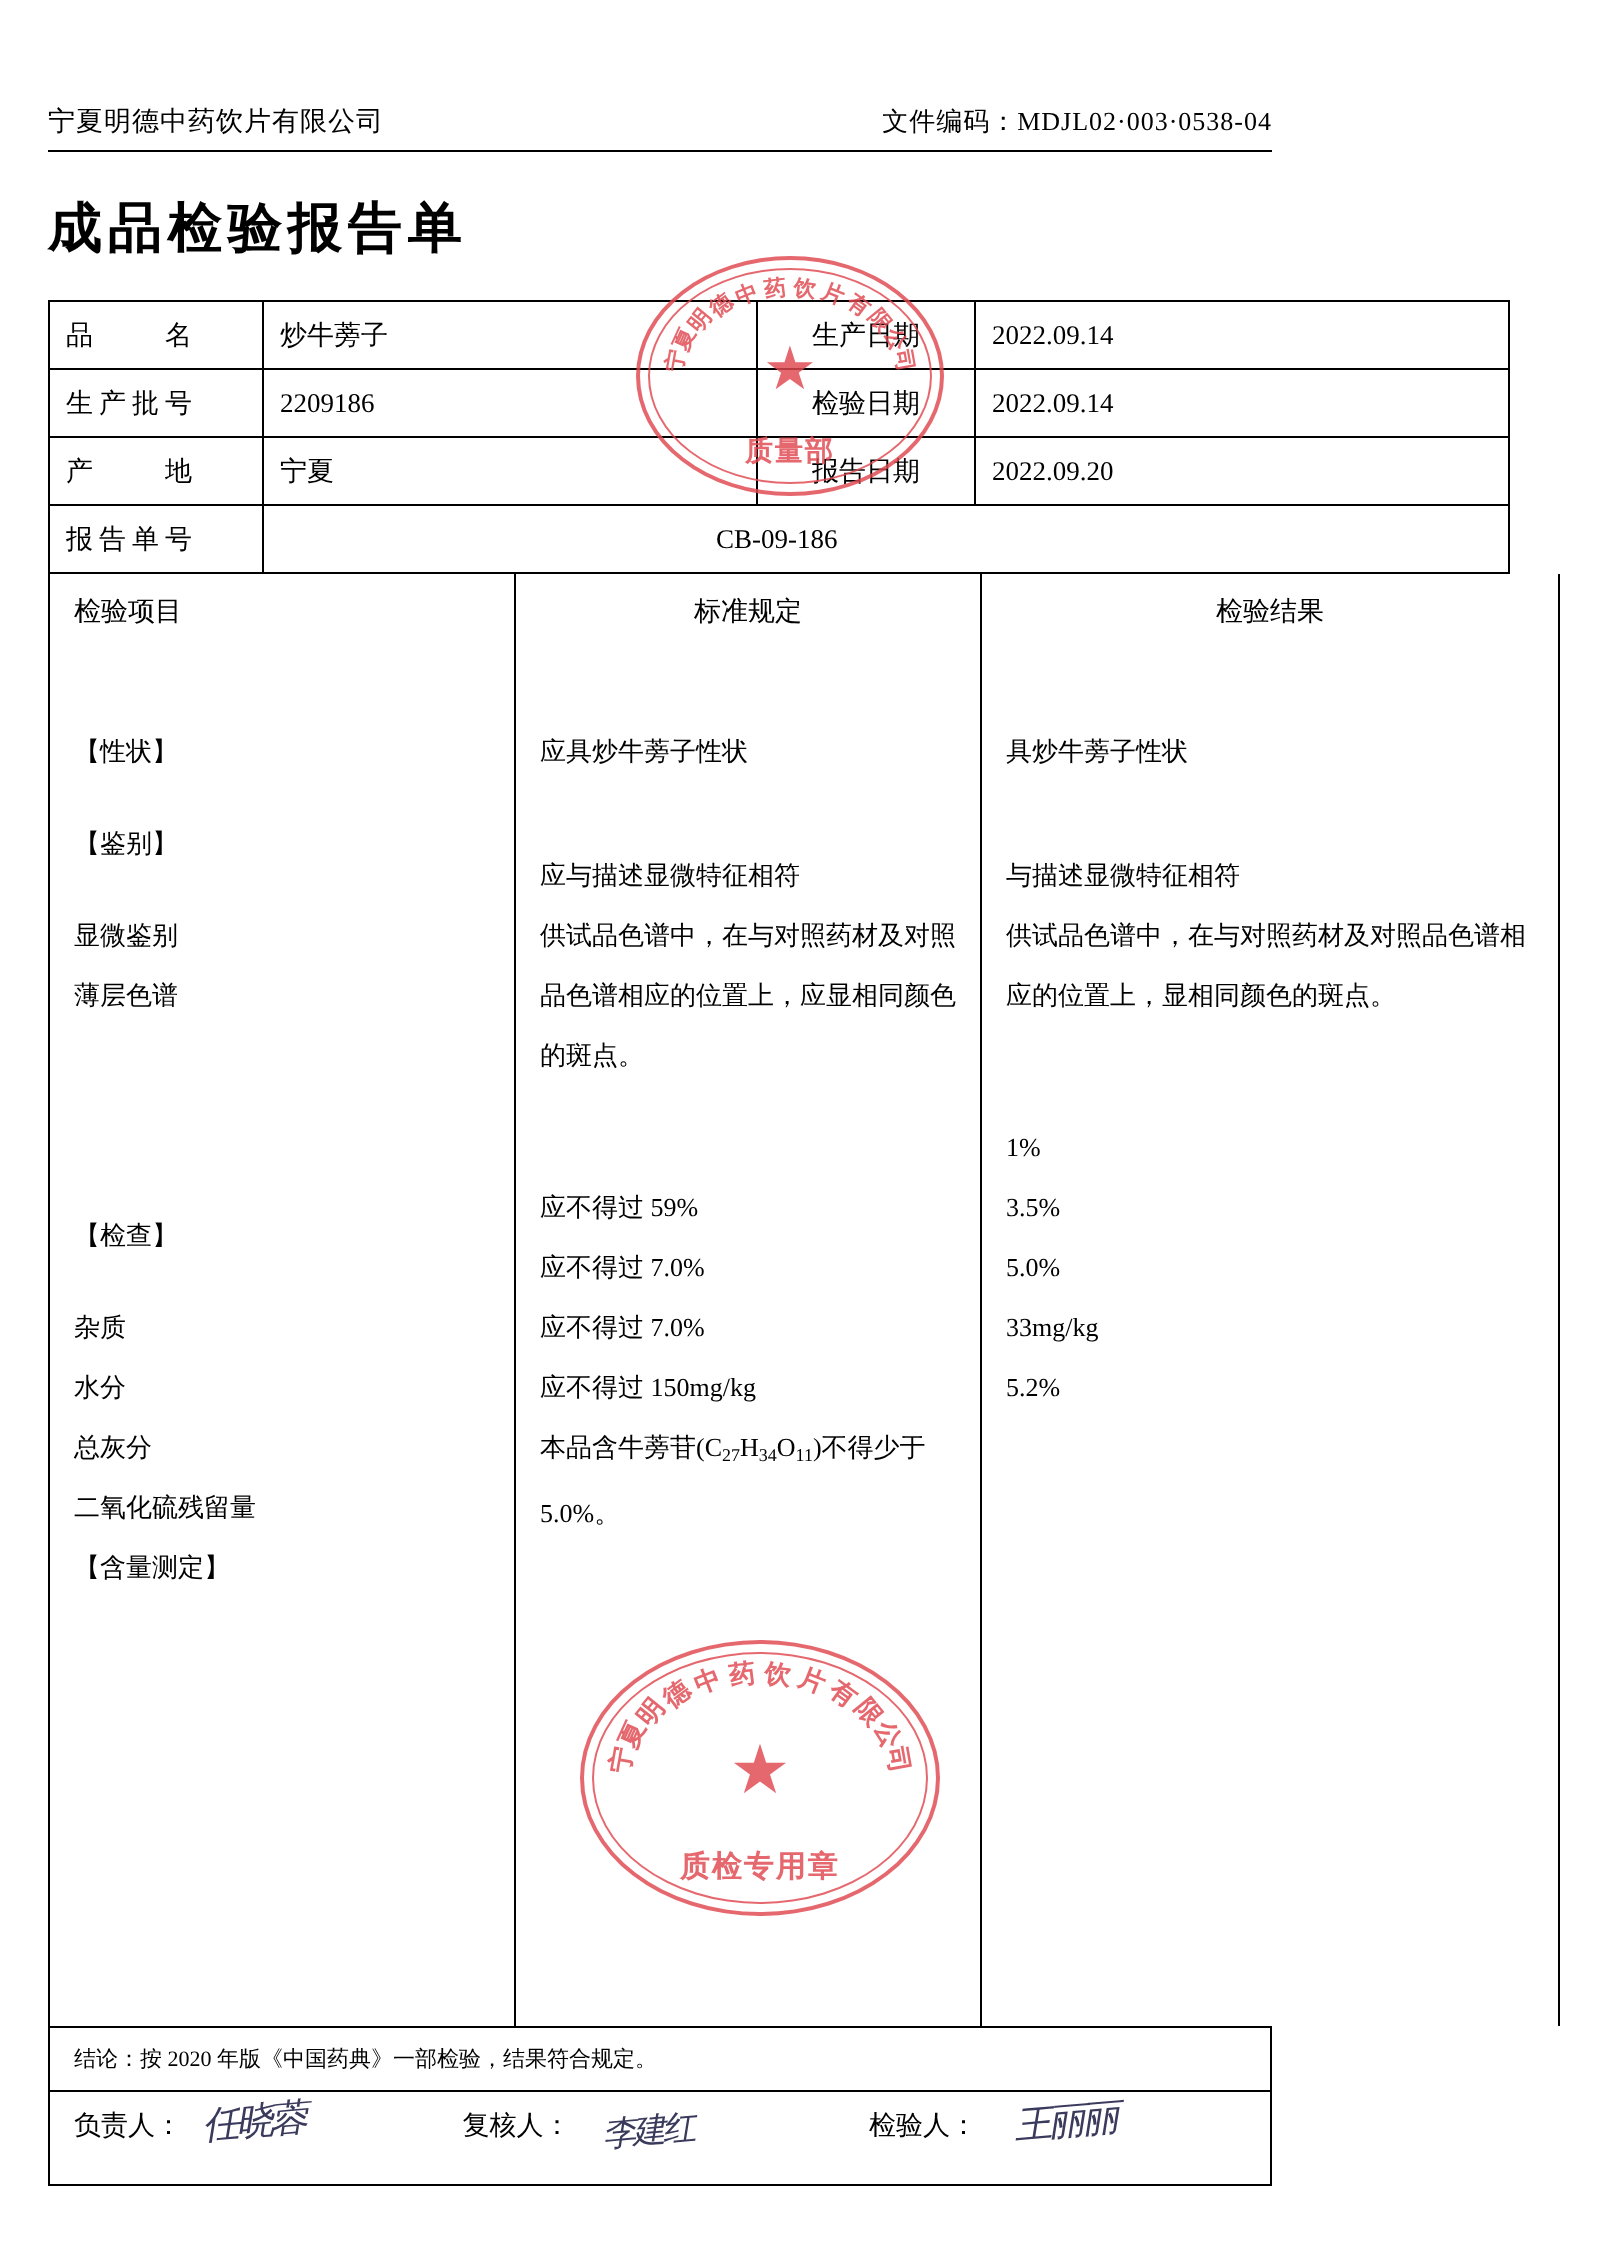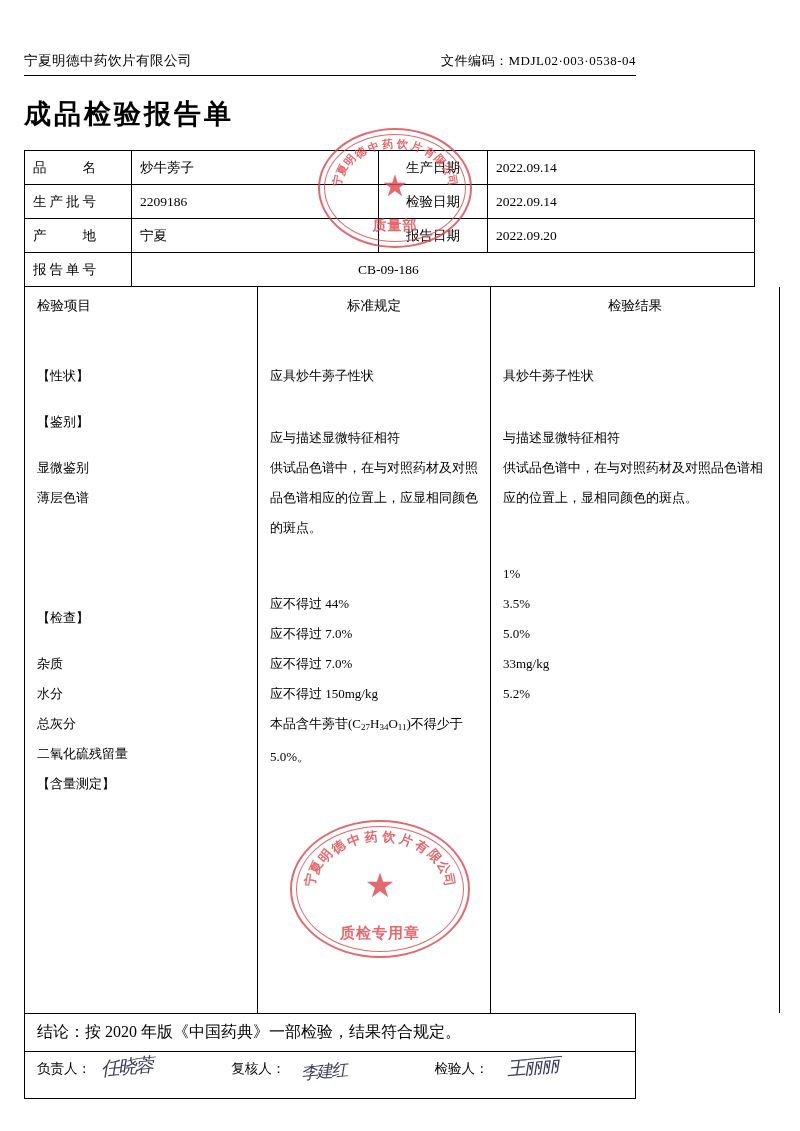--- a/index.html
+++ b/index.html
@@ -110,21 +110,21 @@
   .line.wrap { white-space: normal; line-height: 30px; }
   .blank { height: 30px; }
   .halfblank { height: 16px; }
   sub { font-size: 9px; vertical-align: -0.25em; }
 
   
   .conclusion {
     border: 1px solid #000;
     border-top: 1px solid #000;
     padding: 8px 12px;
-    font-size: 16px;
+    font-size: 11px;
   }
 
   
   .sign-row {
     border: 1px solid #000;
     border-top: none;
     display: flex;
     font-size: 13.5px;
     height: 46px;
     align-items: flex-start;
@@ -299,21 +299,21 @@
           <div class="blank"></div>
           <div class="line">应具炒牛蒡子性状</div>
           <div class="halfblank"></div>
           <div class="line"></div>
           <div class="halfblank"></div>
           <div class="line">应与描述显微特征相符</div>
           <div class="line wrap">供试品色谱中，在与对照药材及对照品色谱相应的位置上，应显相同颜色的斑点。</div>
           <div class="blank"></div>
           <div class="line"></div>
           <div class="halfblank"></div>
-          <div class="line">应不得过 44%</div>
+          <div class="line">应不得过 59%</div>
           <div class="line">应不得过 7.0%</div>
           <div class="line">应不得过 7.0%</div>
           <div class="line">应不得过 150mg/kg</div>
           <div class="line"><span>本品含牛蒡苷(C</span><sub>27</sub><span>H</span><sub>34</sub><span>O</span><sub>11</sub><span>)不得少于</span></div>
           <div class="line">5.0%。</div>
         </div>
       </td>
 
       <td class="col-result">
         <div class="body-cell">

